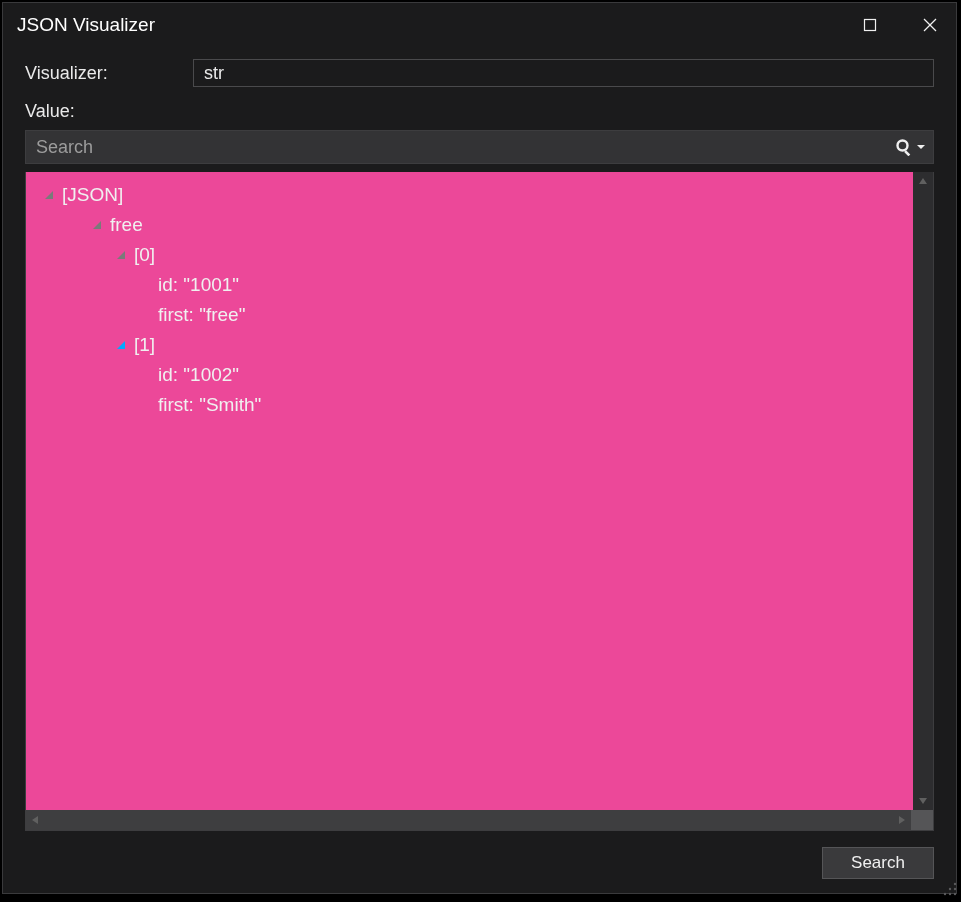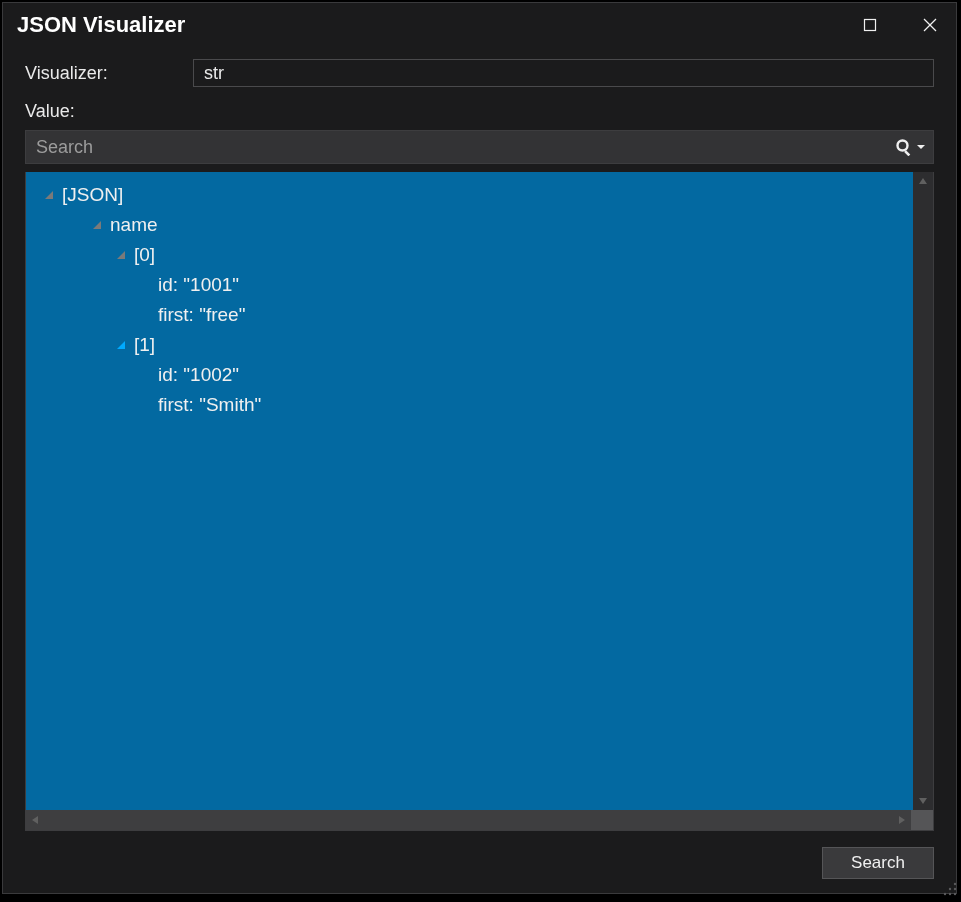--- a/index.html
+++ b/index.html
@@ -16,21 +16,21 @@
       margin: 2px;
       border: 1px solid #3a3a3c;
       display: flex; flex-direction: column;
     }
     
     .titlebar {
       height: 44px;
       display: flex; align-items: center; justify-content: space-between;
       padding-left: 14px; padding-right: 10px;
     }
-    .titlebar .title { font-size: 22px; font-weight: 700; color: #fff; }
+    .titlebar .title { font-size: 19px; font-weight: 400; color: #fff; }
     .win-controls { display: flex; gap: 28px; align-items: center; }
     .win-btn {
       width: 32px; height: 32px; display:flex;align-items:center;justify-content:center;
       cursor: default;
     }
     .win-btn svg { stroke: #f0f0f0; fill:none; stroke-width: 1.2; }
 
     
     .form-area { padding: 12px 22px 8px 22px; }
     .row { display: flex; align-items: center; margin-bottom: 14px; }
@@ -63,21 +63,21 @@
     .search-input::placeholder { color: #9c9c9c; }
     .search-icon-wrap { display:flex; align-items:center; gap:4px; }
     .search-icon-wrap svg { fill:#f0f0f0; }
 
     
     .tree-panel {
       flex: 1;
       margin: 0 22px 0 22px;
       border: 1px solid #3d3d3f;
       border-top: none;
-      background: #0369a1;
+      background: #ec4899;
       display:flex; flex-direction: column;
       position: relative;
       min-height: 0;
     }
     .tree-scroll {
       flex:1; overflow: hidden;
       position: relative;
       display:flex;
     }
     .tree-content {
@@ -196,21 +196,21 @@
           <span class="tree-text">[JSON]</span>
         </div>
 
 
         <div class="tree-node" style="padding-left:60px">
           <span class="expander">
               <svg width="10" height="10" viewBox="0 0 10 10">
                 <polygon points="1,9 9,9 9,1"></polygon>
               </svg>
             </span>
-          <span class="tree-text">name</span>
+          <span class="tree-text">free</span>
         </div>
 
         <div class="tree-node" style="padding-left:84px">
           <span class="expander">
               <svg width="10" height="10" viewBox="0 0 10 10">
                 <polygon points="1,9 9,9 9,1"></polygon>
               </svg>
             </span>
           <span class="tree-text">[0]</span>
         </div>

